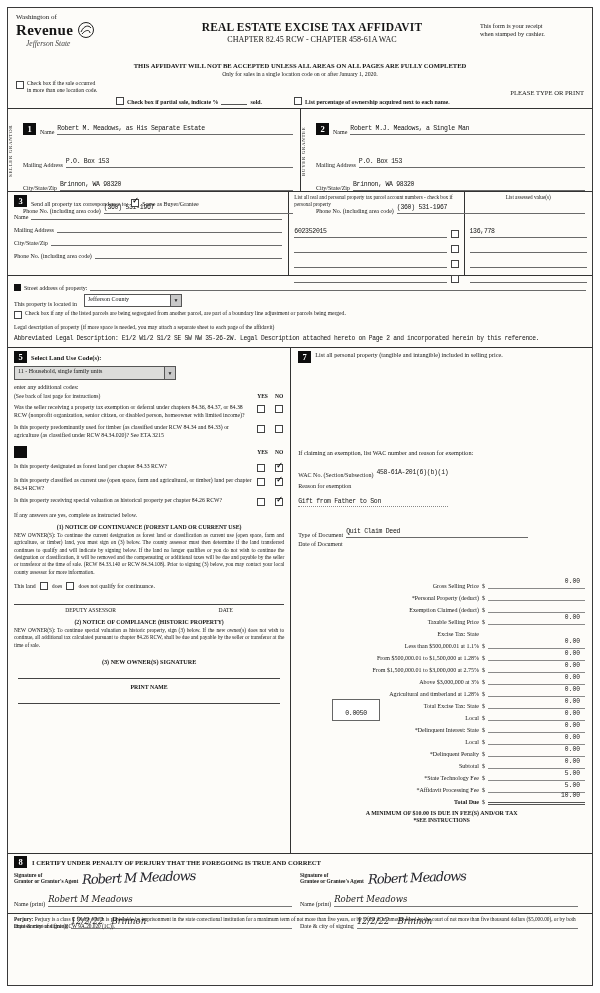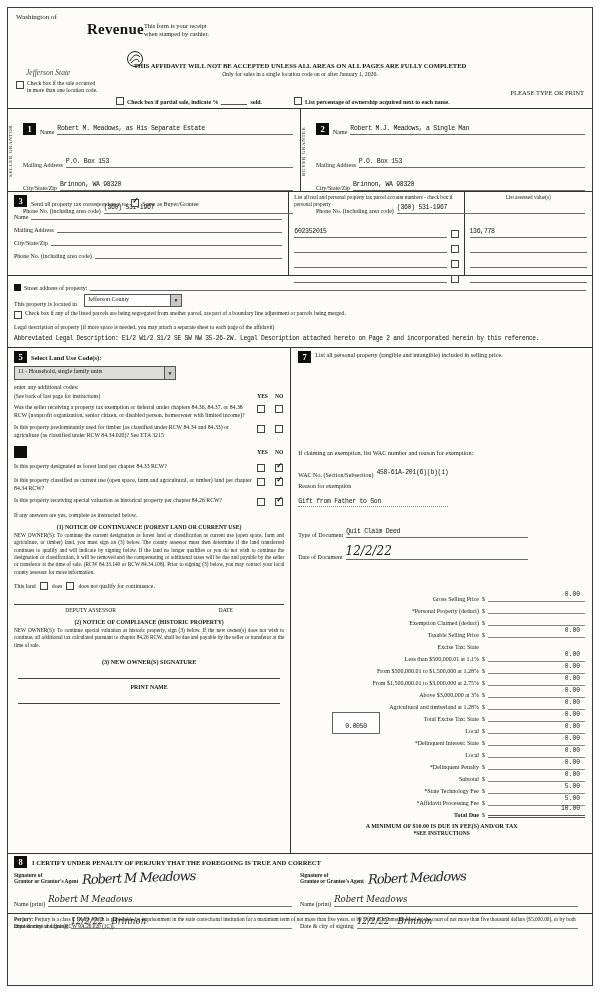--- a/index.html
+++ b/index.html
@@ -16,21 +16,21 @@
   .fill{border-bottom:1px solid #6a6a6a;}
   .typed{font-family:"Liberation Mono","DejaVu Sans Mono",monospace;font-size:6.5px;letter-spacing:-0.3px;}
   .hand{font-family:"DejaVu Serif",serif;font-style:italic;color:#1b1b1b;font-size:8.5px;white-space:pre;}
   .flbl{font-size:6px;white-space:nowrap;margin-right:3px;}
   .fval{flex:1;min-height:8px;}
   .bold{font-weight:bold;}
   
   .hdr{display:flex;height:54px;padding:5px 8px 0;box-sizing:border-box;}
   .logo{width:128px;}
   .logo .dept{font-size:7px;}
-  .revline{display:flex;align-items:flex-end;gap:12px;flex-direction:column;}
+  .revline{display:flex;align-items:center;gap:4px;}
   .rev{font-size:15px;font-weight:bold;letter-spacing:0.3px;}
   .ws{font-size:7.5px;font-style:italic;color:#444;margin-left:10px;}
   .titleblk{flex:1;text-align:center;padding-top:8px;}
   .title{font-size:11.5px;font-weight:bold;letter-spacing:0.2px;}
   .subtitle{font-size:8px;margin-top:2px;}
   .receipt{width:104px;font-size:6.3px;padding-top:9px;line-height:1.3;}
   .warning{text-align:center;font-weight:bold;font-size:6.6px;height:9px;}
   .onlynote{text-align:center;font-size:5.8px;height:8px;}
   .locrow{display:flex;padding:1px 8px 0;height:17px;box-sizing:border-box;align-items:flex-start;}
   .locrow .cb{margin-top:1px;margin-right:3px;}
@@ -157,20 +157,24 @@
       <div class="revline">
         <span class="rev">Revenue</span>
         <svg class="logoswirl" width="18" height="18" viewBox="0 0 18 18">
           <circle cx="9" cy="9" r="7.5" fill="none" stroke="#222" stroke-width="1"></circle>
           <path d="M4 11 C7 4, 12 4, 14 7" fill="none" stroke="#222" stroke-width="1"></path>
           <path d="M5 13 C9 8, 13 9, 13 12" fill="none" stroke="#222" stroke-width="1"></path>
         </svg>
       </div>
       <div class="ws">Jefferson State</div>
     </div>
+    <div class="titleblk">
+      <div class="title">REAL ESTATE EXCISE TAX AFFIDAVIT</div>
+      <div class="subtitle">CHAPTER 82.45 RCW - CHAPTER 458-61A WAC</div>
+    </div>
     <div class="receipt">
       <div>This form is your receipt</div>
       <div>when stamped by cashier.</div>
     </div>
   </div>
   <div class="warning">THIS AFFIDAVIT WILL NOT BE ACCEPTED UNLESS ALL AREAS ON ALL PAGES ARE FULLY COMPLETED</div>
   <div class="onlynote">Only for sales in a single location code on or after January 1, 2020.</div>
   <div class="locrow">
     <span class="cb"></span>
     <div class="loctext">
@@ -427,21 +431,20 @@
         <span class="fval"><span class="typed">458-61A-201(6)(b)(i)</span></span>
       </div>
       <div class="reasonlbl">Reason for exemption</div>
       <div class="typed reasonval">Gift from Father to Son</div>
       <div class="frow docrow">
         <span class="flbl">Type of Document</span>
         <span class="fval fill"><span class="typed">Quit Claim Deed</span></span>
       </div>
       <div class="frow daterow">
         <span class="flbl">Date of Document</span>
-        <span class="fval fill handdate"><span class="hand">12/2/22</span></span>
       </div>
 
       <div class="fees">
         <div class="feerow">
           <span class="feelbl">Gross Selling Price</span>
           <span class="fdollar">$</span>
           <span class="feeval fill"><span class="amt">0.00</span></span>
         </div>
         <div class="feerow">
           <span class="feelbl">*Personal Property (deduct)</span>

